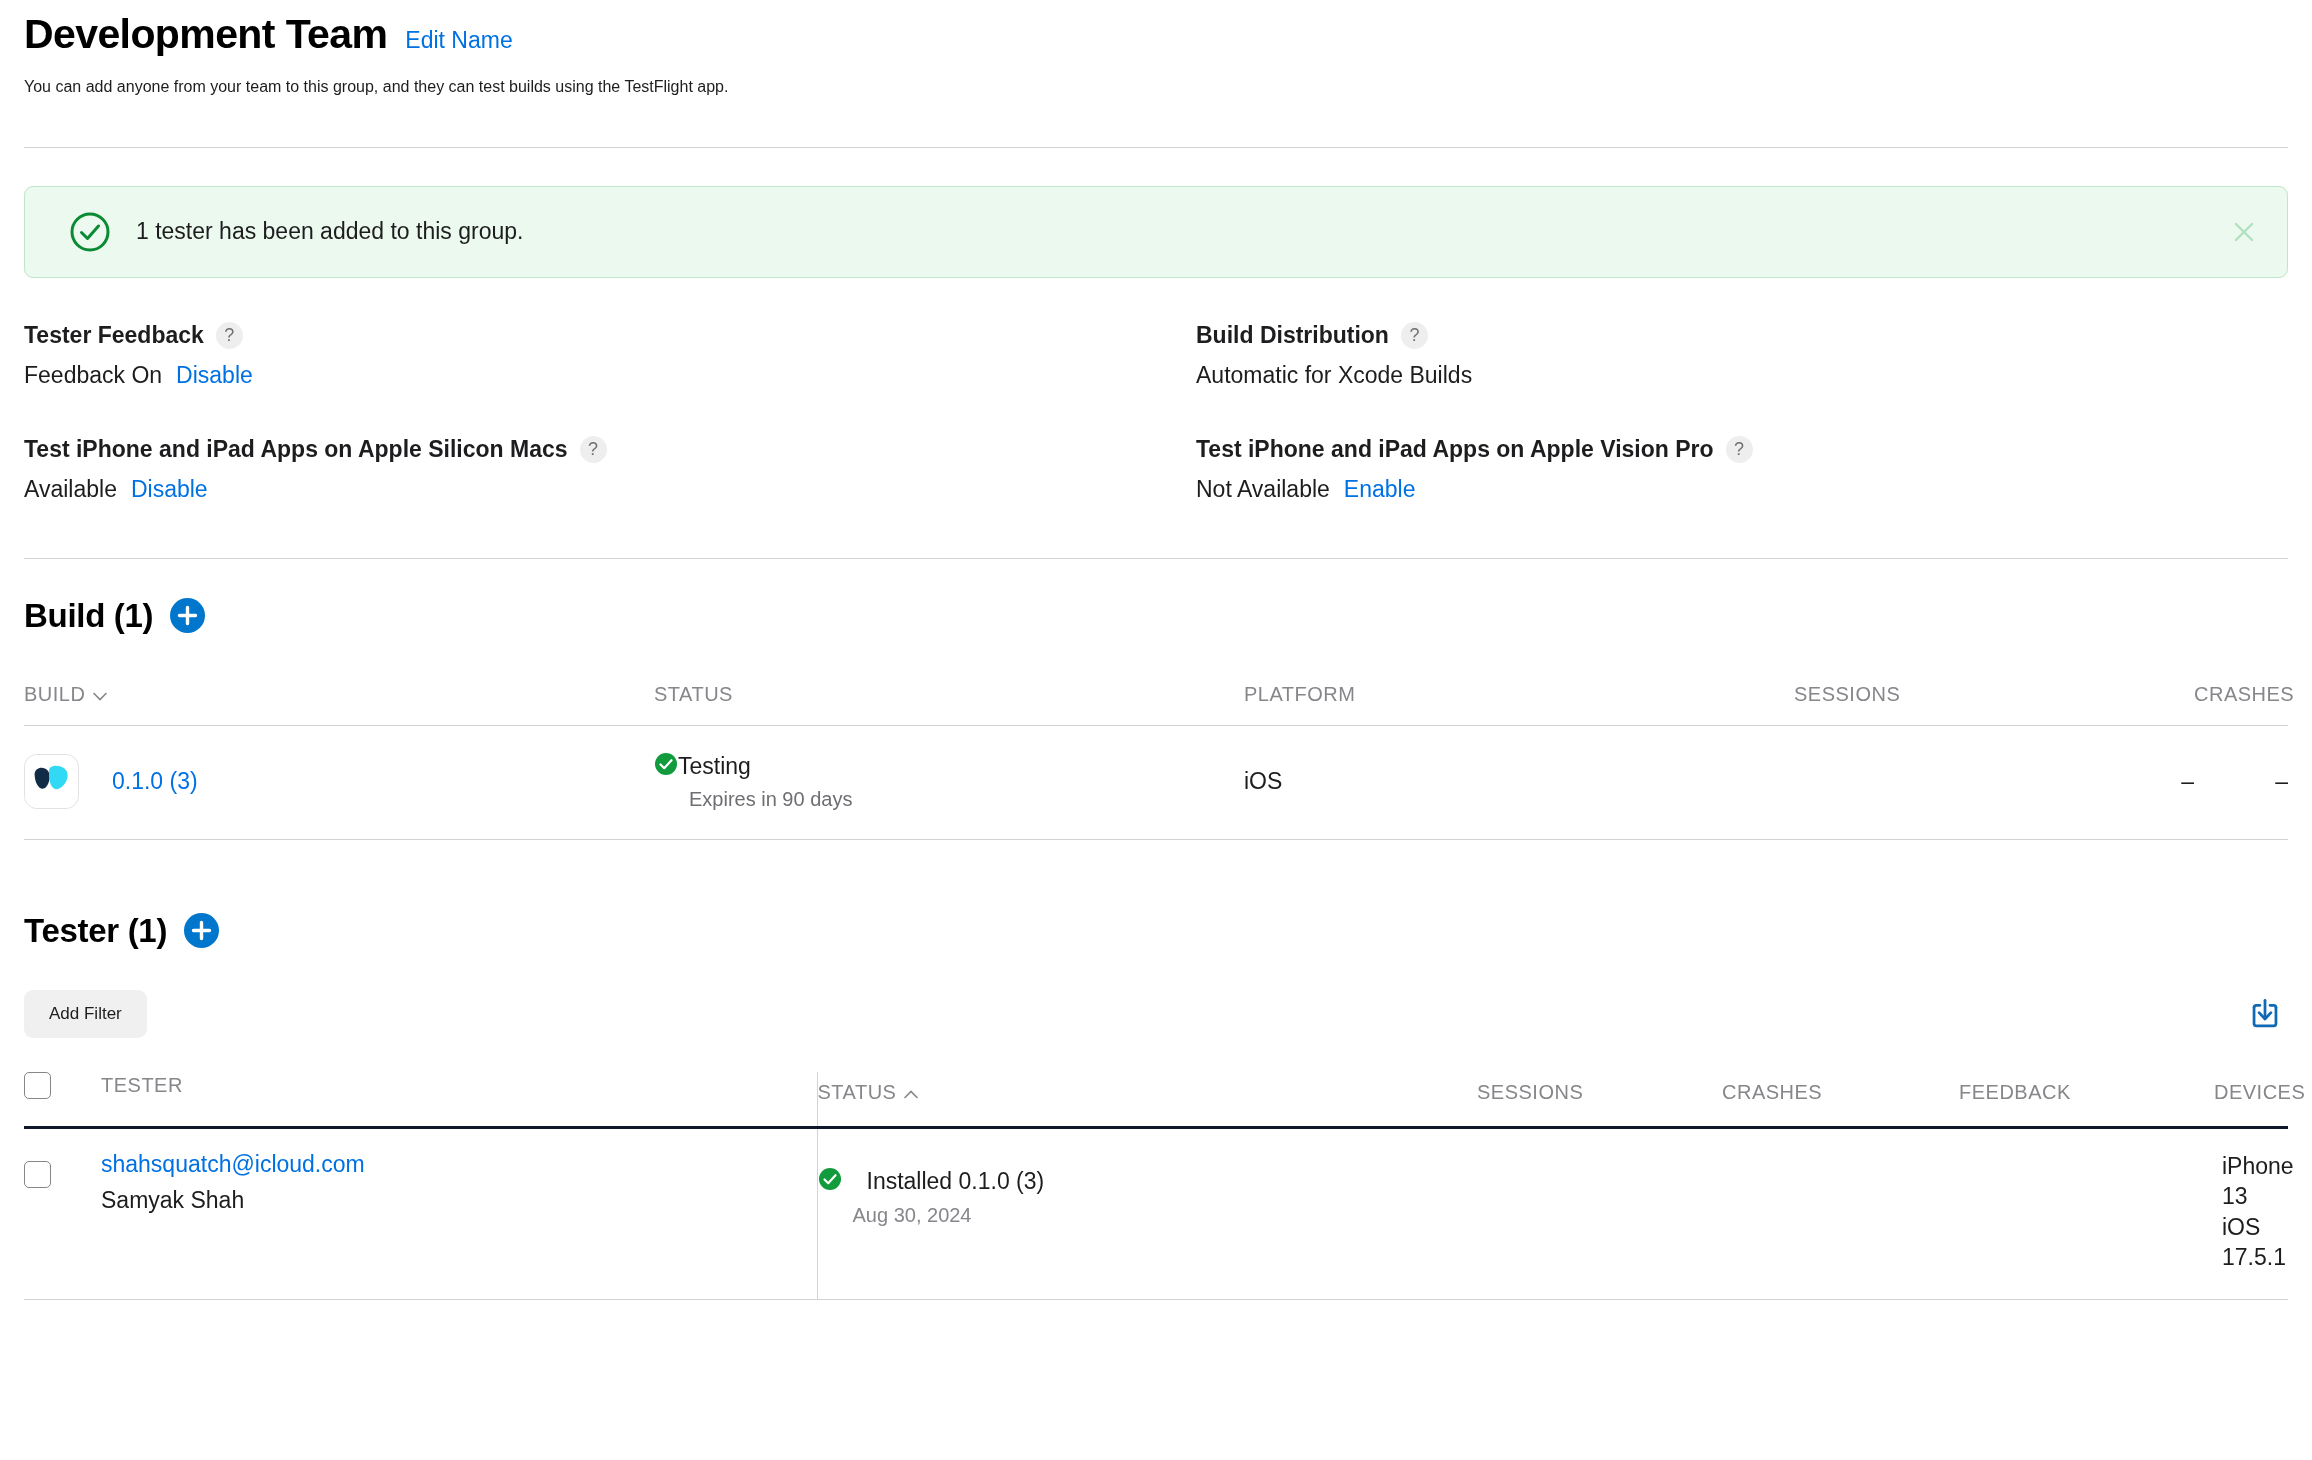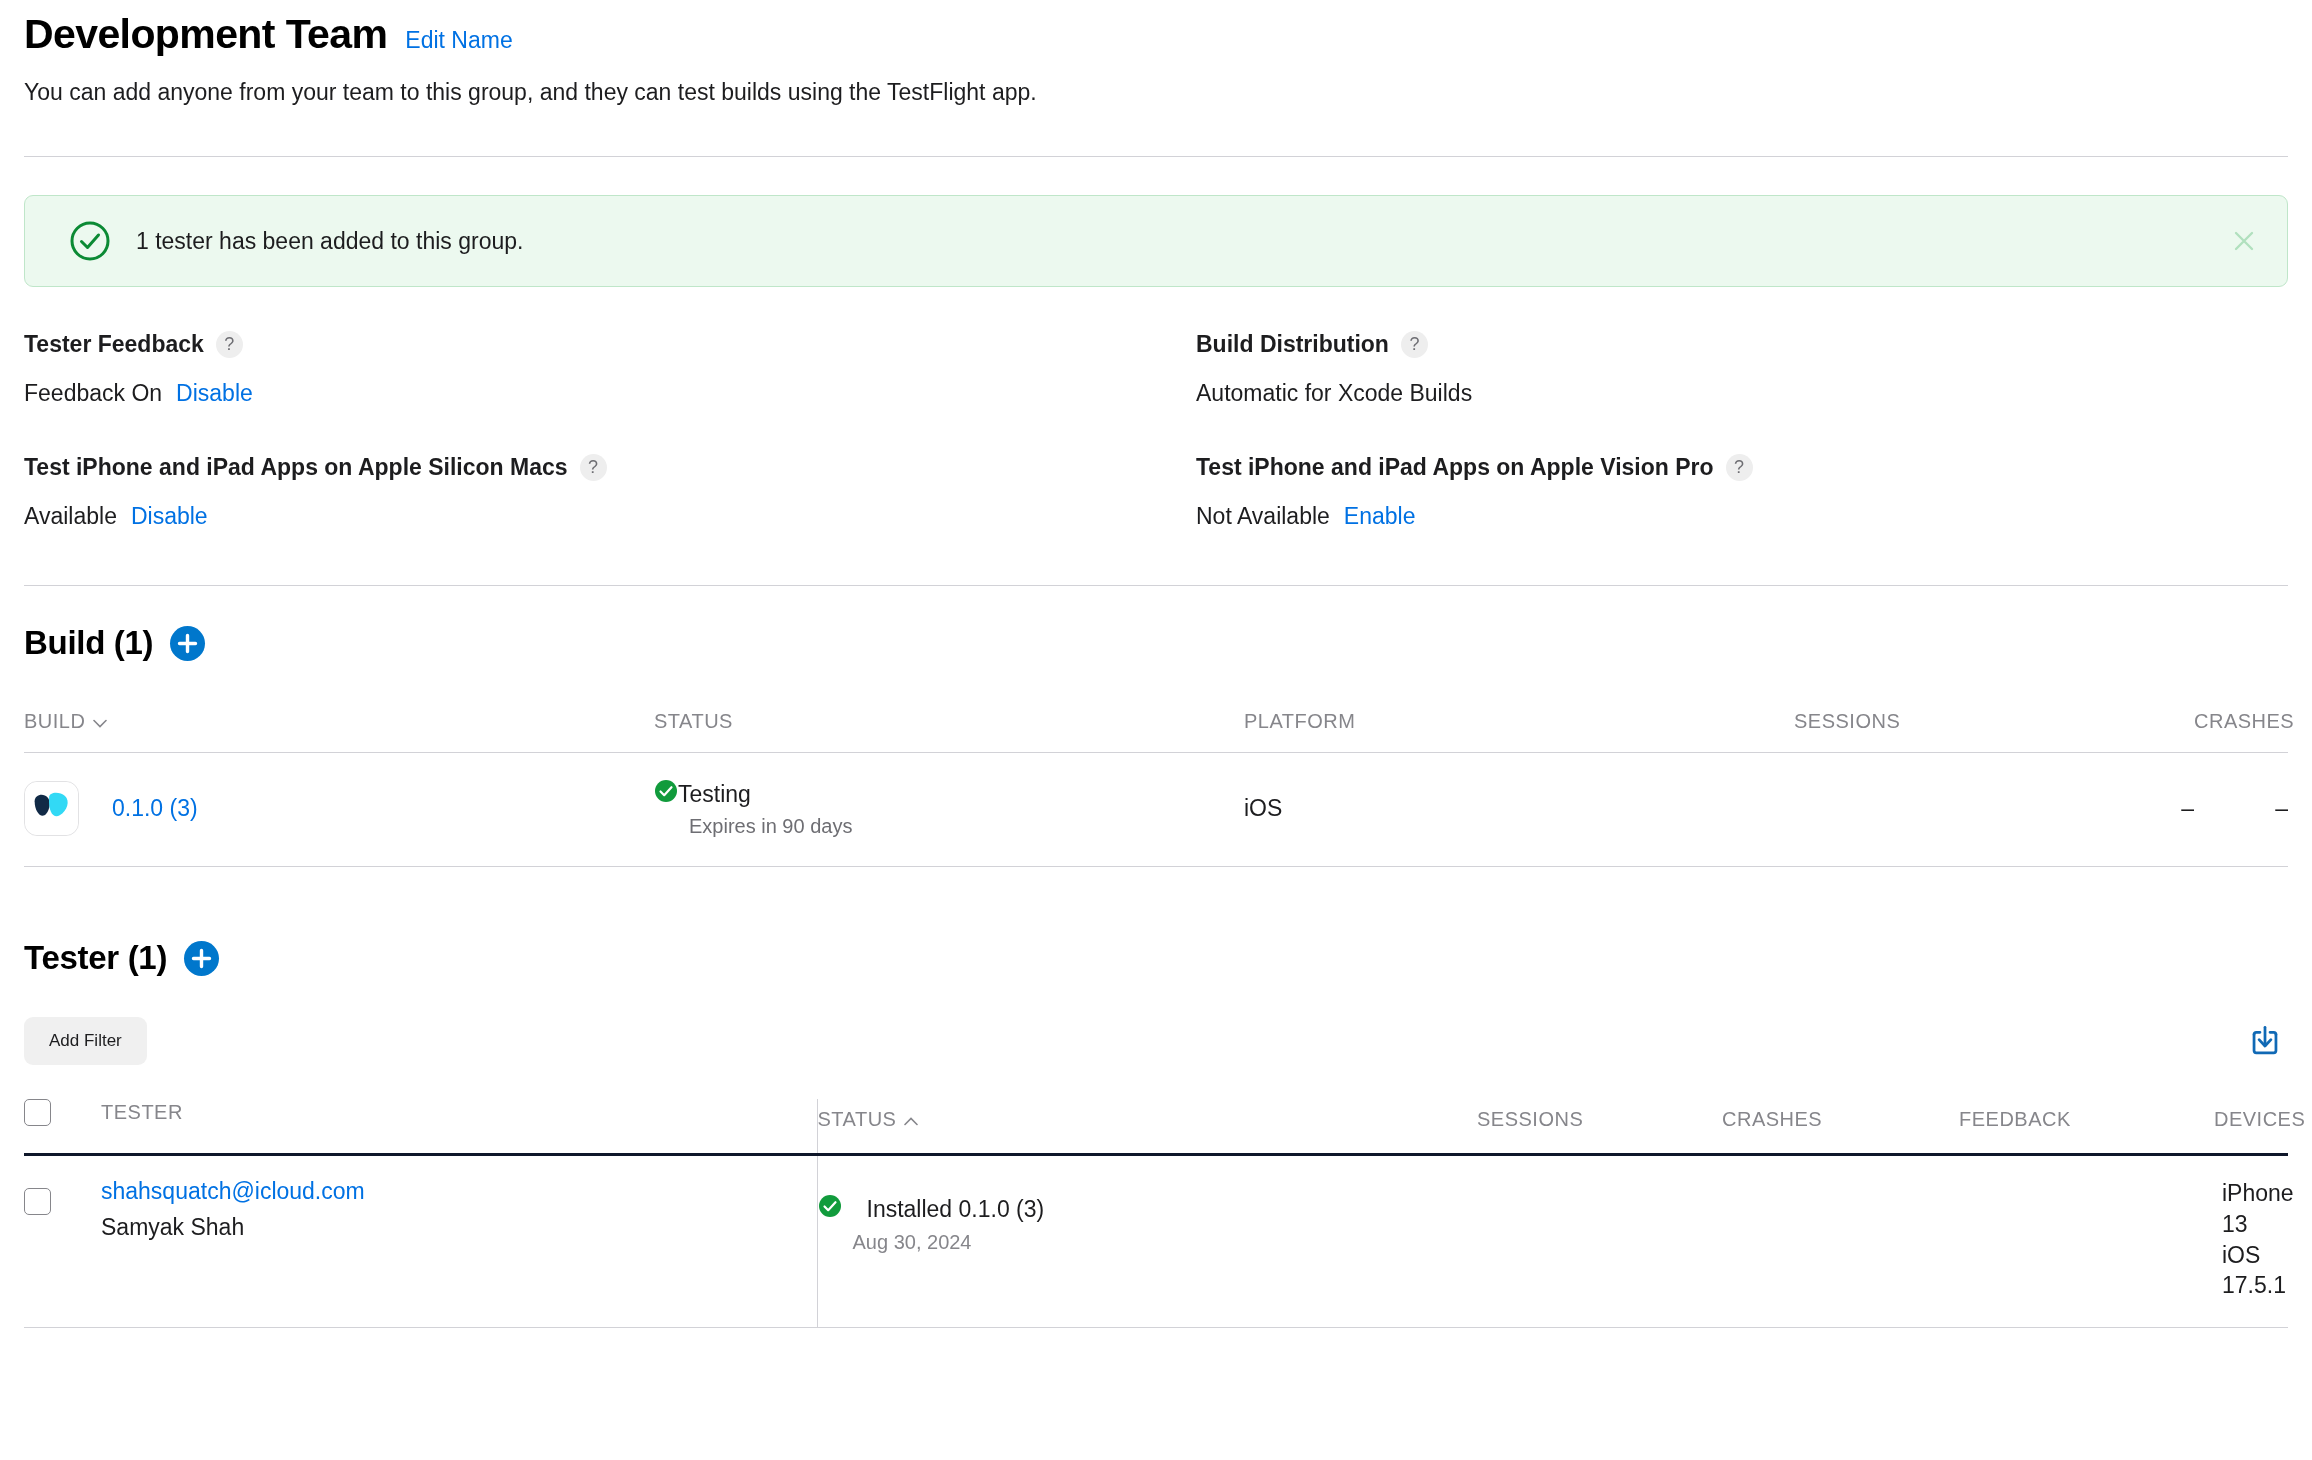--- a/index.html
+++ b/index.html
@@ -24,21 +24,21 @@
     line-height: 1.2;
   }
   .edit-name-link {
     font-size: 23px;
     color: #0071e3;
     text-decoration: none;
     cursor: pointer;
   }
   .page-subtitle {
     margin-top: 17px;
-    font-size: 23px;
+    font-size: 16px;
     color: #1d1d1f;
     line-height: 1.4;
   }
 
   .hr-rule {
     height: 1px;
     background: #d2d2d7;
     margin-top: 48px;
   }
 
@@ -93,21 +93,21 @@
     justify-content: center;
     width: 27px; height: 27px;
     border-radius: 50%;
     background: #eeeeee;
     color: #6e6e73;
     font-size: 18px;
     font-weight: 400;
     cursor: pointer;
   }
   .setting-value-line {
-    margin-top: 22px;
+    margin-top: 13px;
     font-size: 23px;
     color: #1d1d1f;
     display: flex;
     align-items: baseline;
     gap: 14px;
   }
   .setting-action {
     color: #0071e3;
     text-decoration: none;
     cursor: pointer;

